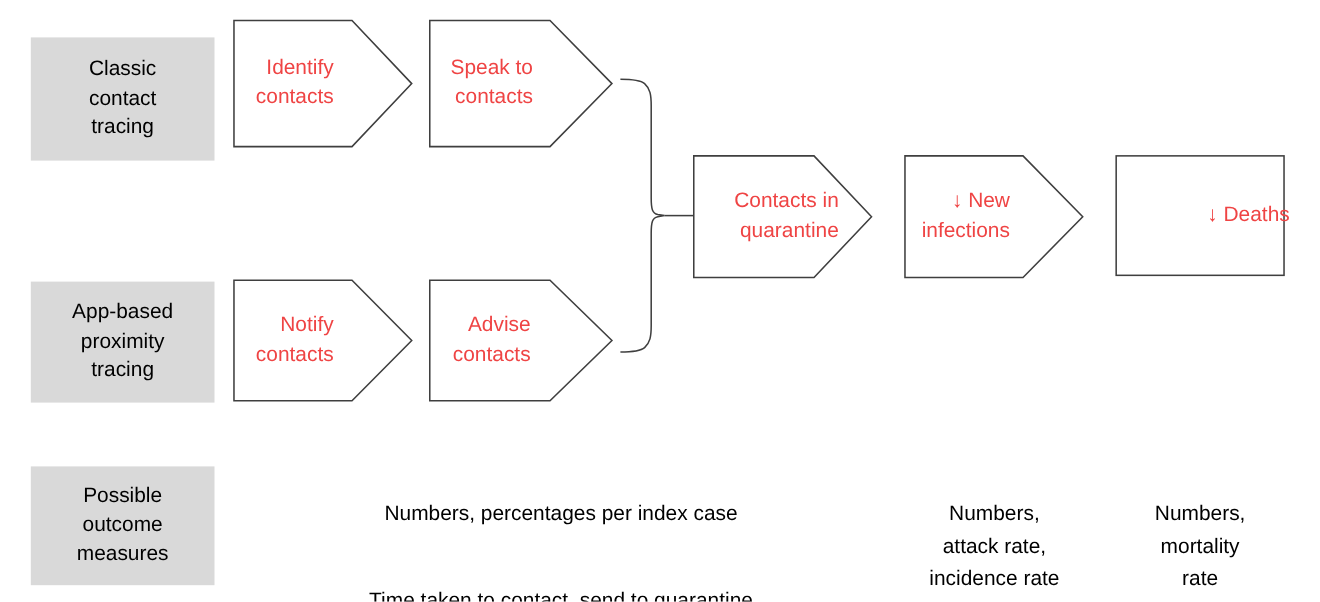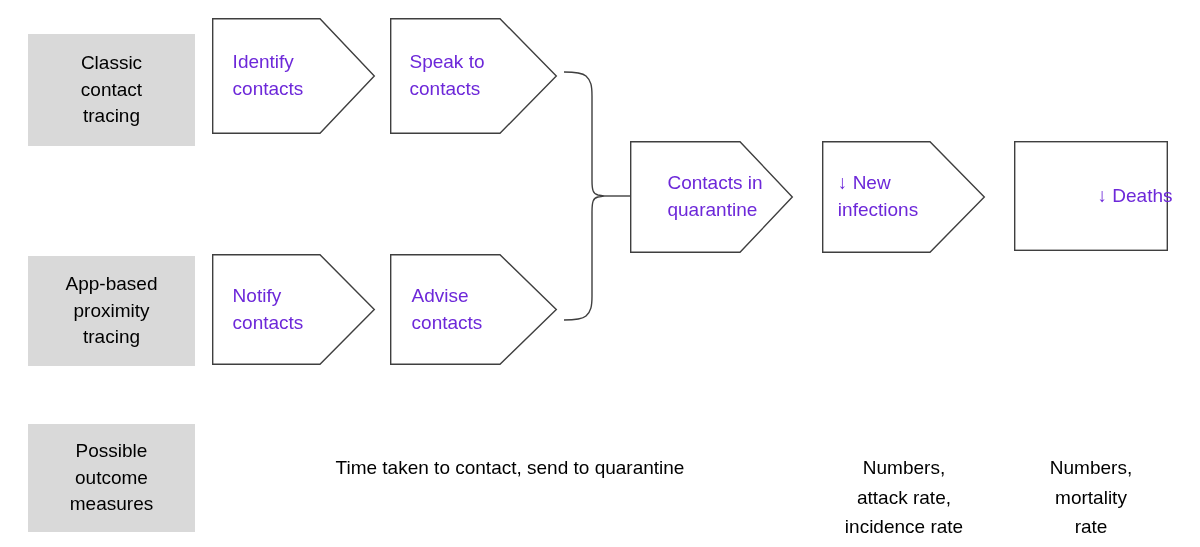--- a/index.html
+++ b/index.html
@@ -46,25 +46,25 @@
     fill: #ffffff;
     stroke: #3f3f3f;
     stroke-width: 1.4;
     stroke-linejoin: miter;
   }
   .shape-label {
     position: absolute;
     display: flex;
     align-items: center;
     justify-content: center;
-    text-align: left;
+    text-align: right;
     font-size: 19px;
     line-height: 1.42;
     white-space: pre-line;
-    color: #6d28d9;
+    color: #ef4444;
     pointer-events: none;
   }
 
   
   .brace svg { display: block; overflow: visible; }
   .brace path {
     fill: none;
     stroke: #3f3f3f;
     stroke-width: 1.4;
   }
@@ -164,20 +164,21 @@
   </div>
 
   <div class="shape-wrap" style="left:1014px; top:141px; width:154px; height:110px;">
     <svg width="154" height="110" viewBox="0 0 154 110" aria-hidden="true">
       <rect class="outline" x="0.7" y="0.7" width="152.6" height="108.6"></rect>
     </svg>
     <div class="shape-label" style="left:0; top:0; width:154px; height:110px;padding-left:44px;">↓ Deaths</div>
   </div>
 
   <div class="outcome-text" style="left:230px; top:424px; width:560px;">
+    <span class="outcome-line">Numbers, percentages per index case</span>
     <span class="outcome-line">Time taken to contact, send to quarantine</span>
   </div>
 
   <div class="outcome-text" style="left:818px; top:424px; width:172px;">
     <span class="outcome-line">Numbers,
 attack rate,
 incidence rate</span>
   </div>
 
   <div class="outcome-text" style="left:1012px; top:424px; width:158px;">

